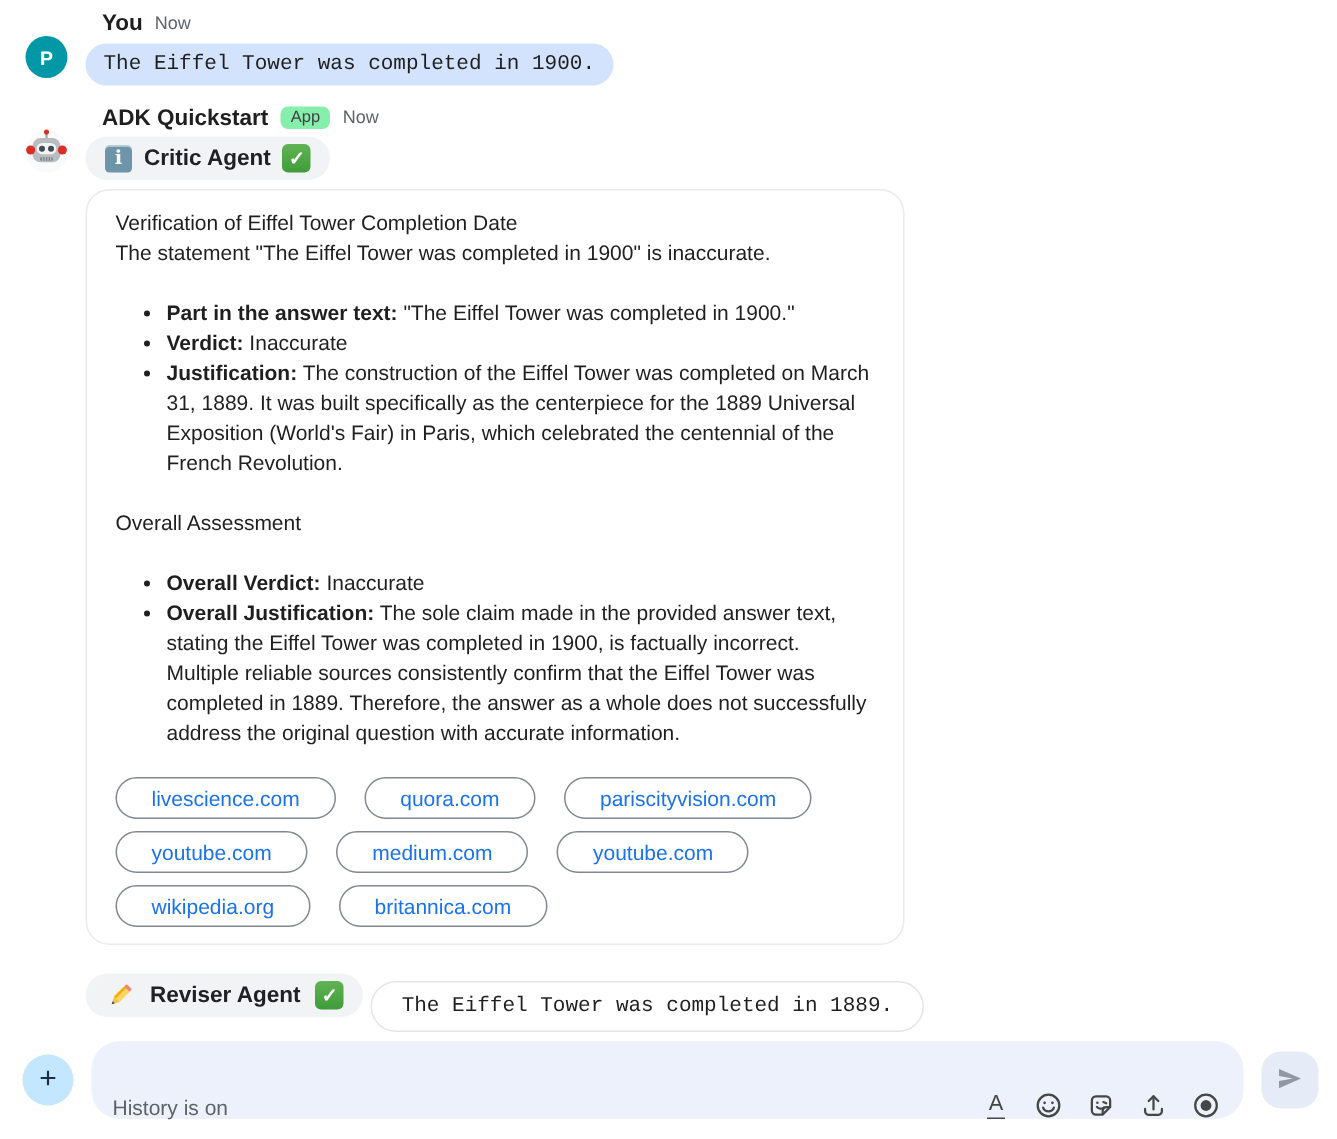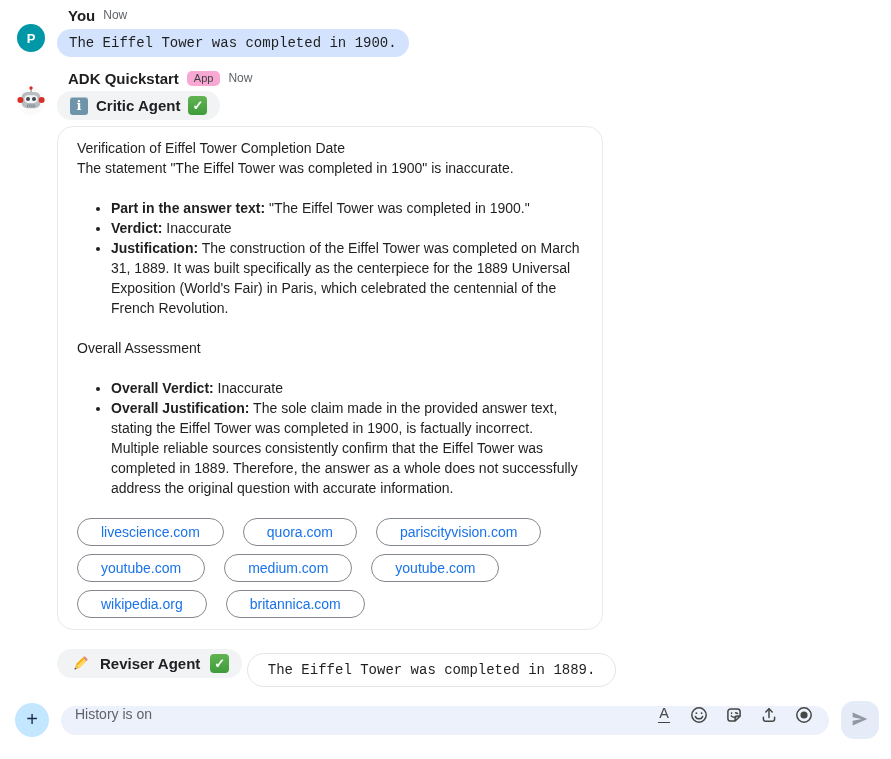--- a/index.html
+++ b/index.html
@@ -22,21 +22,21 @@
     margin-top:17px;
   }
   .user-avatar { background:#0098a6; color:#fff; font-size:13px; font-weight:700; }
   .bot-avatar  { background:#fafafa; }
 
   .meta { display:flex; align-items:center; gap:8px; height:16px; padding-left:11px; }
   .sender { font-size:15px; font-weight:700; color:#1f1f1f;text-align:center; }
   .time   { font-size:12px; color:#5f6368; }
   .badge  {
     font-size:11px; font-weight:500; color:#3c4043;
-    background:#f9a8d4; border-radius:5px; padding:1.5px 7px;
+    background:#86efac; border-radius:5px; padding:1.5px 7px;
   }
 
   .bubble {
     display:inline-block; font-size:14px; line-height:18px; color:#1f1f1f;font-family:Liberation Mono, monospace;
   }
   .user-bubble { background:#d3e3fd; border-radius:16px; padding:5px 12px; margin-top:6px; }
 
   .group-app { margin-top:13px; }
 
   .agent-pill {
@@ -87,22 +87,22 @@
     position:absolute; left:15px; right:12px; bottom:20px;
     display:flex; align-items:center; gap:12px; height:38px;
   }
   .plus-btn {
     width:34px; height:34px; border-radius:50%; border:none;
     background:#c2e7ff; color:#1b2c44; font-size:20px; font-weight:500;
     display:flex; align-items:center; justify-content:center; cursor:pointer;
     font-family:"Liberation Sans", sans-serif; line-height:1; padding-bottom:2px;
   }
   .input-pill {
-    flex:1; height:29px; background:#ecf1fb; border-radius:19px;
-    display:flex; align-items:flex-start; padding:0 16px 0 14px;
+    flex:1; height:52px; background:#ecf1fb; border-radius:19px;
+    display:flex; align-items:flex-end; padding:0 16px 0 14px;
   }
   .placeholder { font-size:14px; color:#5f6368; flex:1; }
   .composer-icons { display:flex; align-items:center; gap:17px; }
   .cicon { width:18px; height:18px; display:flex; align-items:center; justify-content:center; cursor:pointer; color:#444746; }
   .format-a {
     font-size:14.5px; font-weight:500; color:#444746;
     border-bottom:1.8px solid #444746; line-height:15px; padding:0 1px 1px 1px;
   }
   .send-btn {
     width:38px; height:38px; border:none; border-radius:13px;

